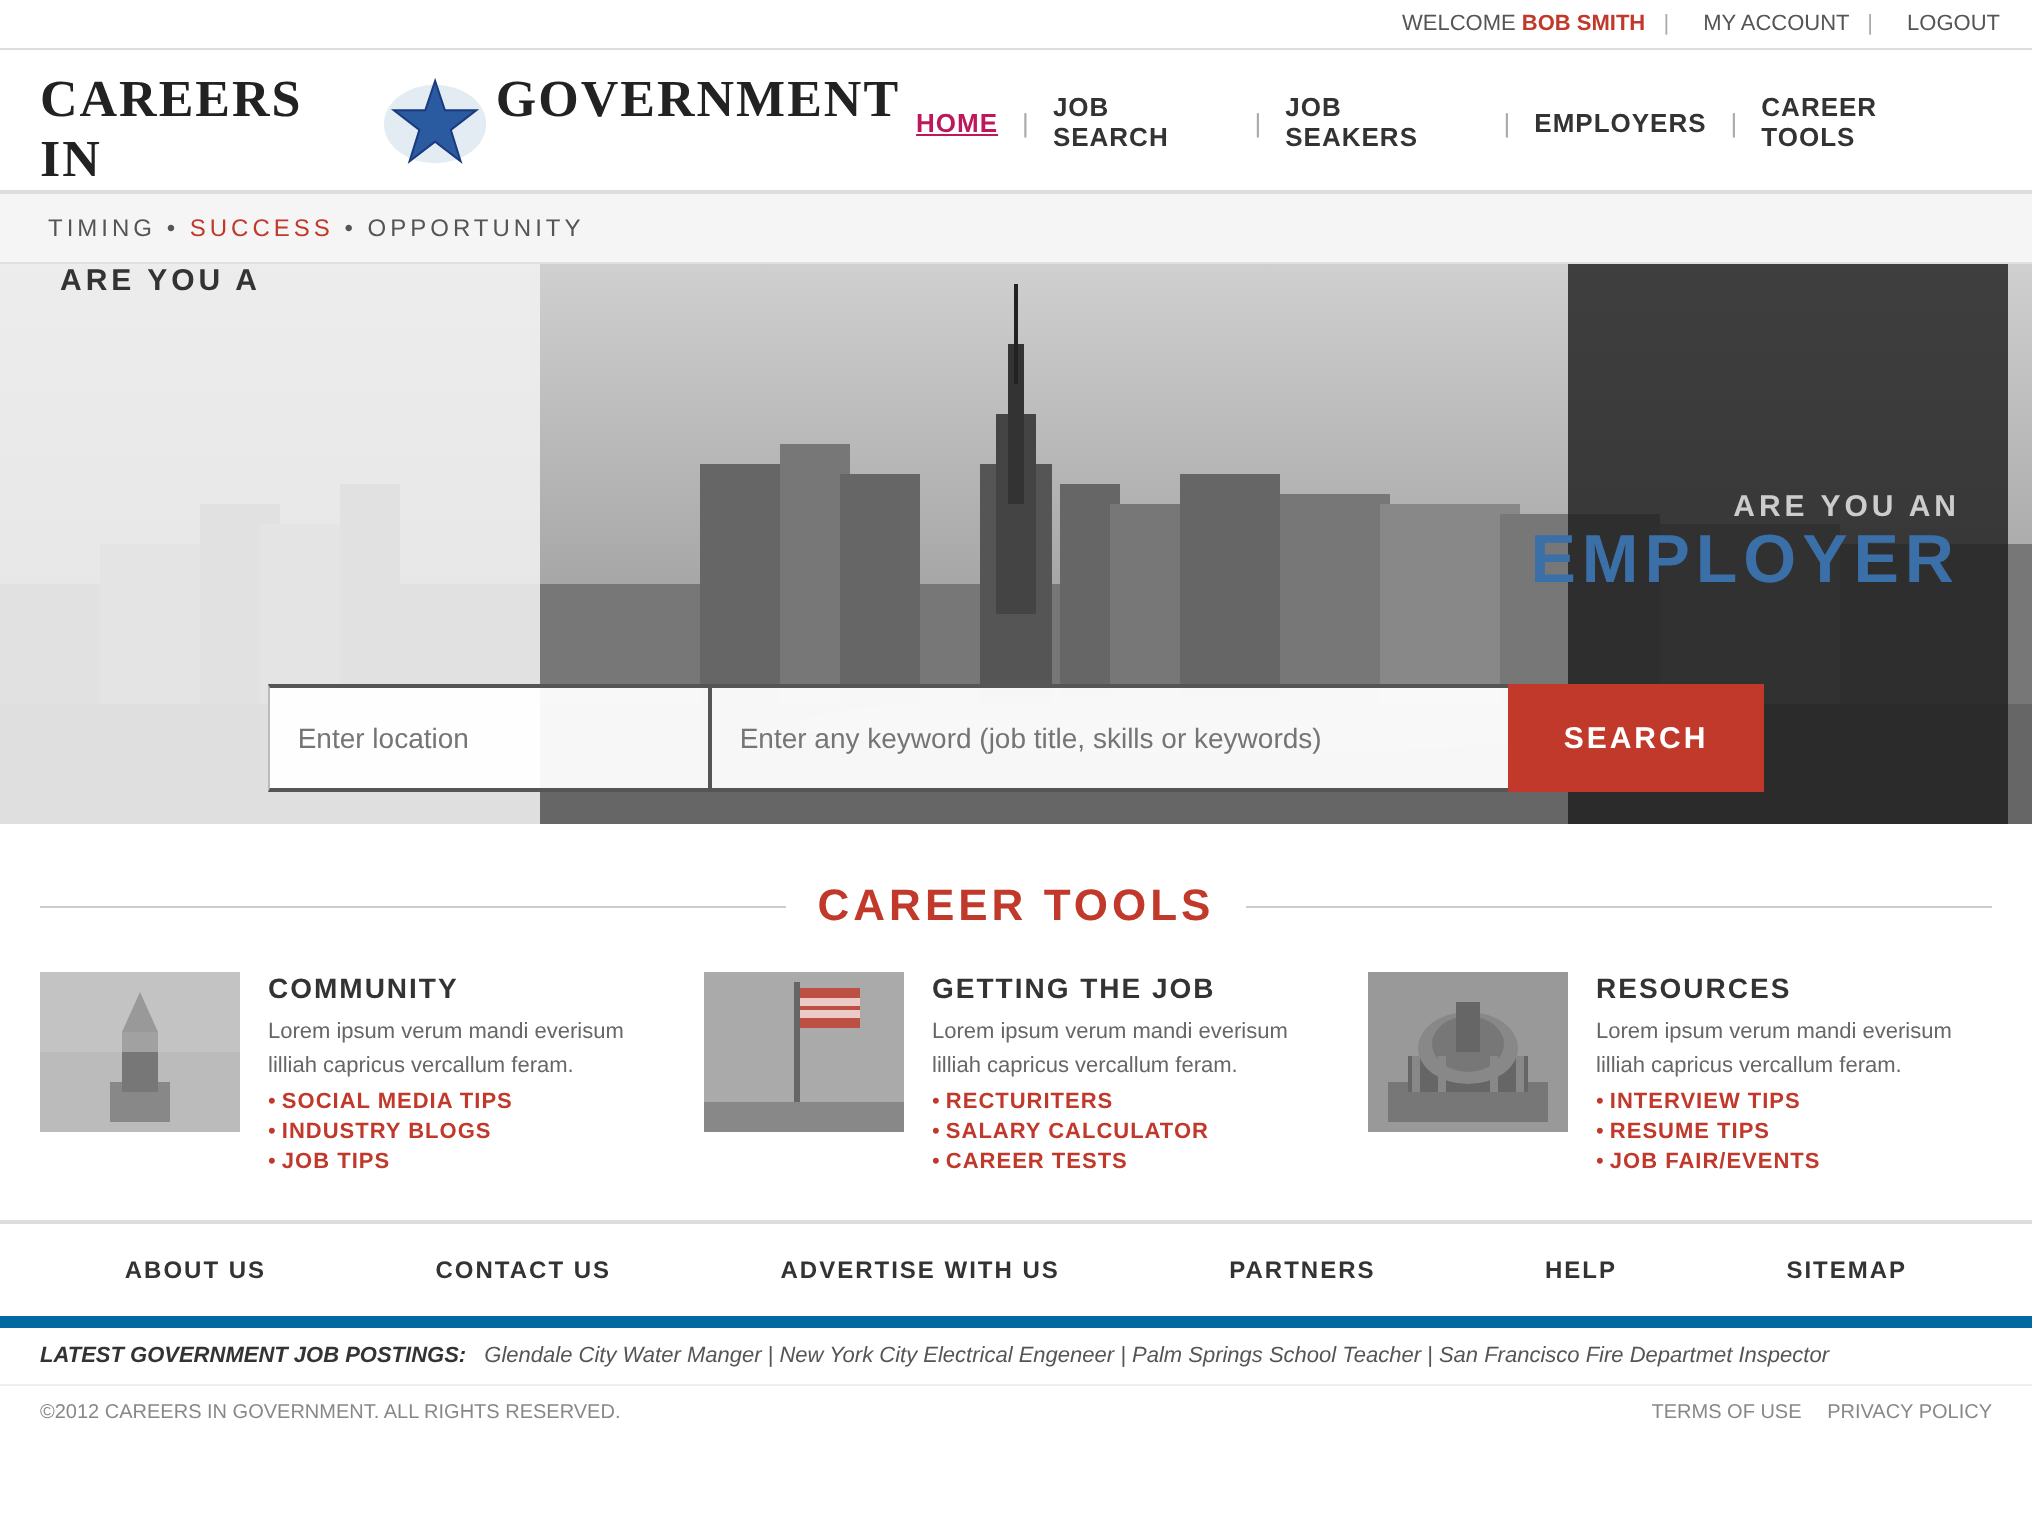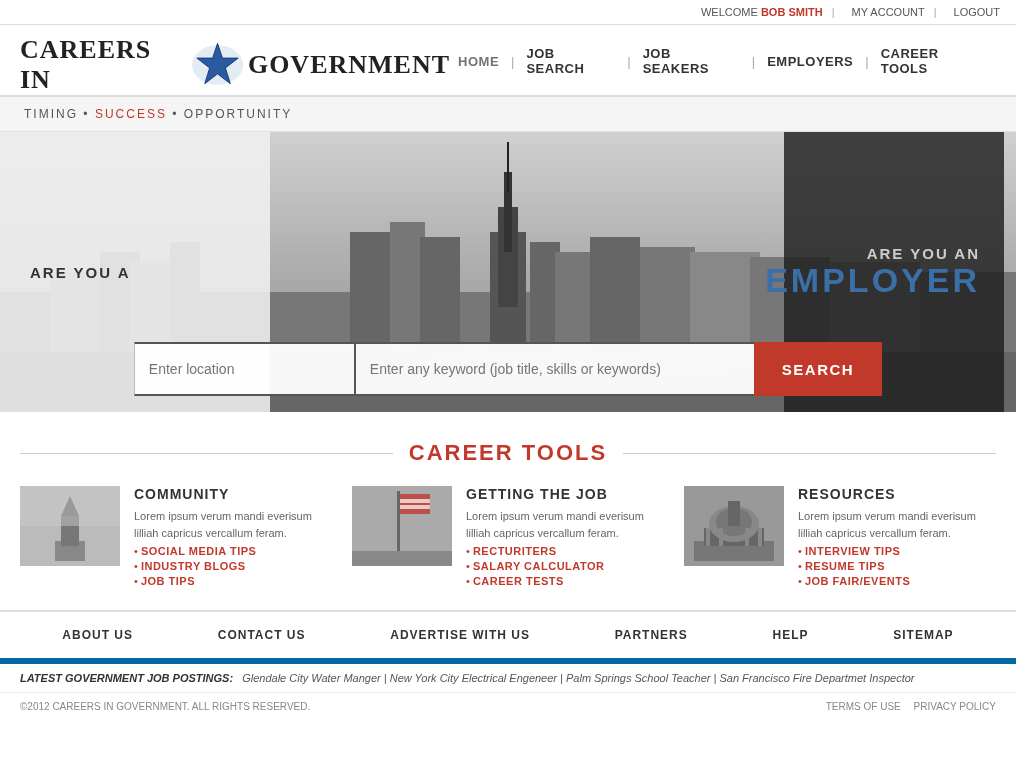--- a/index.html
+++ b/index.html
@@ -21,21 +21,20 @@
     
     .header {
       display: flex;
       align-items: center;
       justify-content: space-between;
       padding: 10px 20px 0 20px;
       border-bottom: 2px solid #ddd;
     }
     .logo {
       display: flex;
-      align-items: center;
       gap: 0;
     }
     .logo-text-left {
       font-size: 26px;
       font-weight: bold;
       color: #222;
       letter-spacing: 1px;
       font-family: Georgia, serif;
     }
     .logo-star {
@@ -57,21 +56,21 @@
       font-size: 13px;
       padding-bottom: 8px;
     }
     .main-nav a {
       text-decoration: none;
       color: #333;
       padding: 4px 8px;
       font-weight: bold;
       letter-spacing: 0.5px;
     }
-    .main-nav a.active { color: #737373; }
+    .main-nav a.active { color: #be185d; text-decoration: underline; }
     .main-nav .sep { color: #aaa; }
 
     
     .tagline {
       background: #f5f5f5;
       padding: 10px 24px;
       font-size: 12px;
       letter-spacing: 2px;
       color: #555;
       border-bottom: 1px solid #e0e0e0;
@@ -87,21 +86,20 @@
     }
     .hero-overlay-left {
       position: absolute;
       top: 0; left: 0;
       width: 270px;
       height: 100%;
       background: rgba(240,240,240,0.88);
       display: flex;
       flex-direction: column;
       align-items: flex-start;
-      justify-content: center;
       padding-left: 30px;
     }
     .hero-overlay-right {
       position: absolute;
       top: 0; right: 12px;
       width: 220px;
       height: 100%;
       background: rgba(30,30,30,0.82);
       display: flex;
       flex-direction: column;

